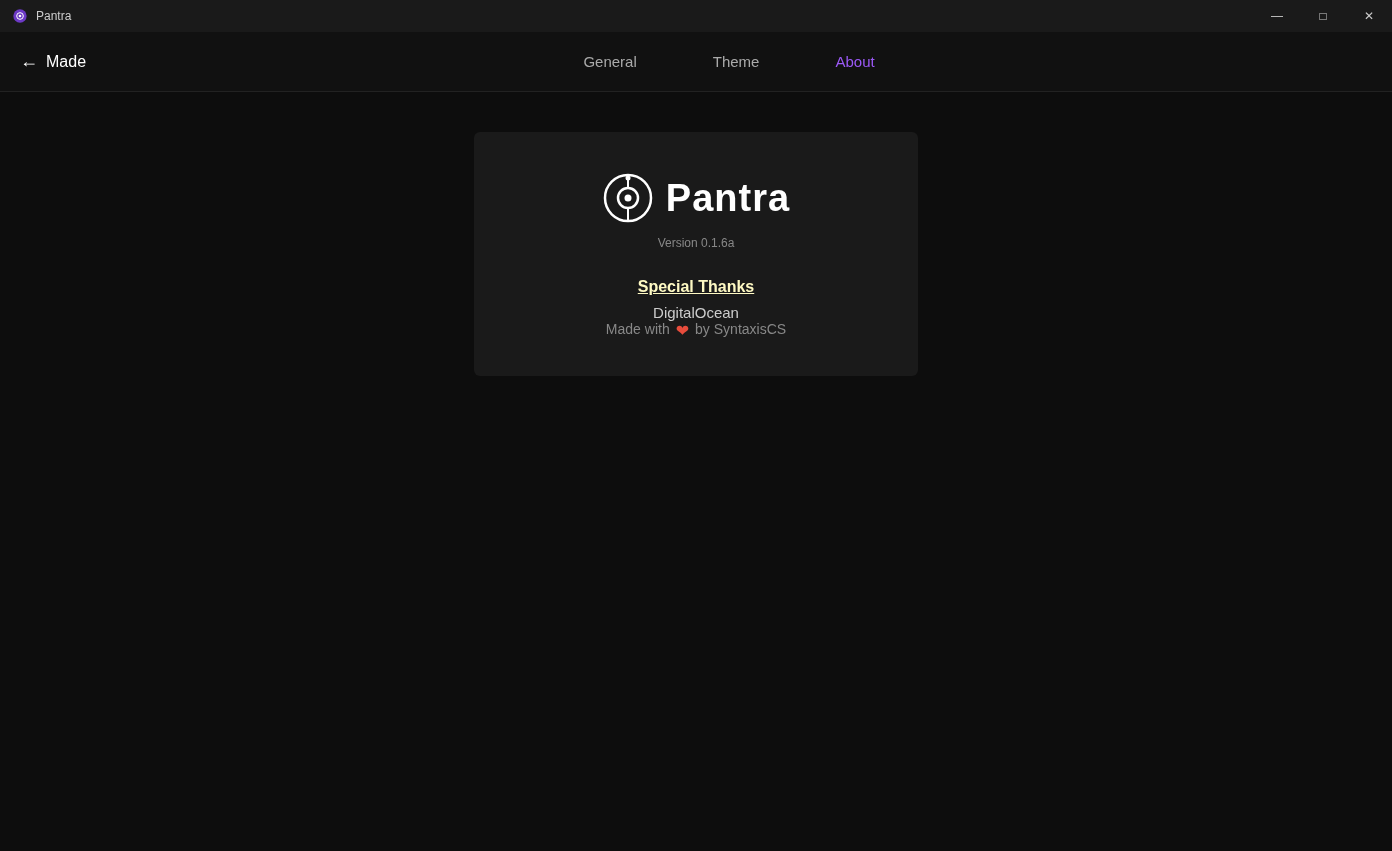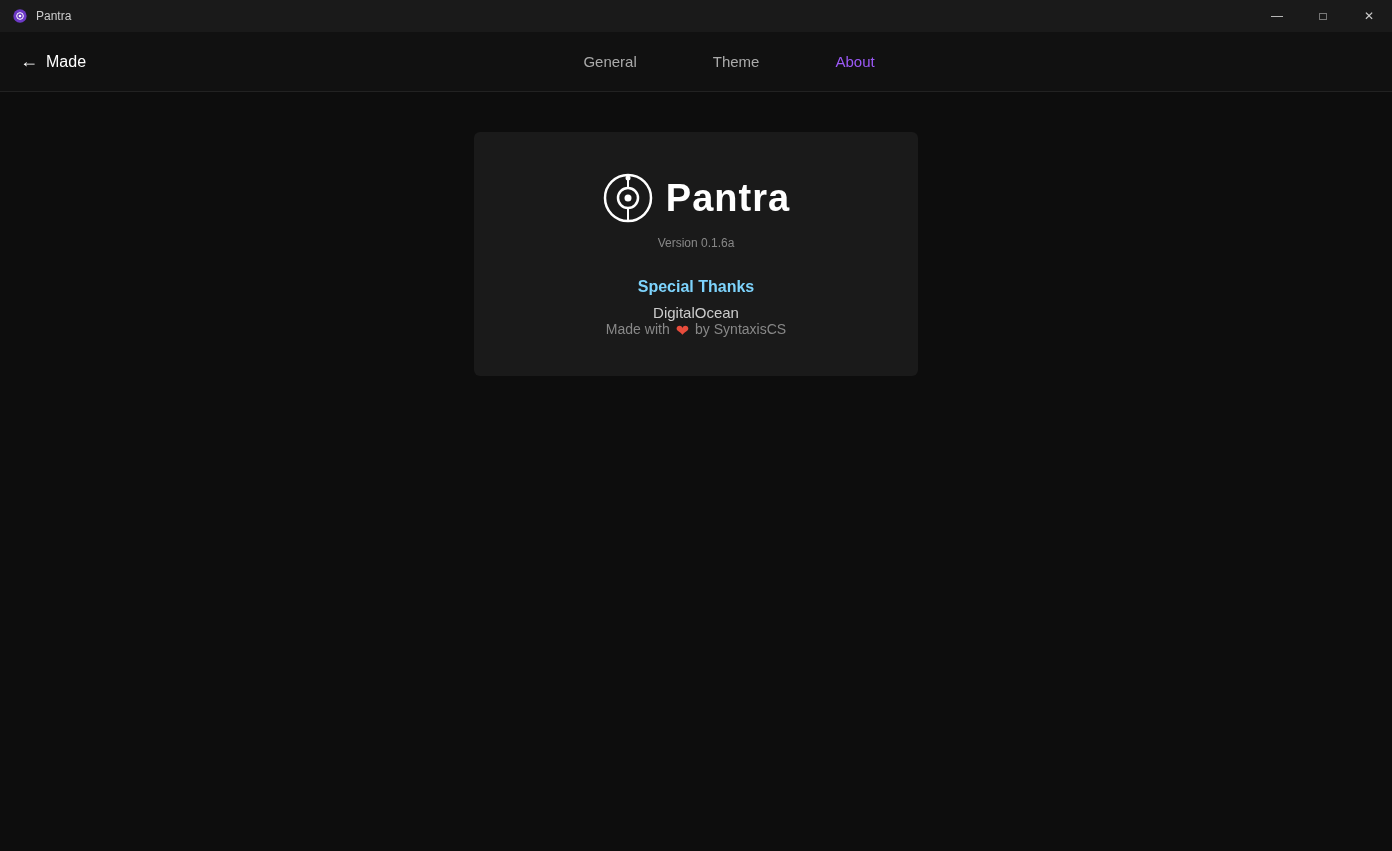--- a/index.html
+++ b/index.html
@@ -153,22 +153,23 @@
 
     .version-text {
       font-size: 12px;
       color: #888888;
       margin-bottom: 28px;
     }
 
     .special-thanks-title {
       font-size: 16px;
       font-weight: 700;
-      color: #7dd3fc;
+      color: #fef9c3;
       margin-bottom: 8px;
+      text-decoration: underline;
     }
 
     .special-thanks-desc {
       font-size: 14px;
       color: #888888;
       text-align: center;
       margin-bottom: 30px;
     }
 
     .sponsor-name {

